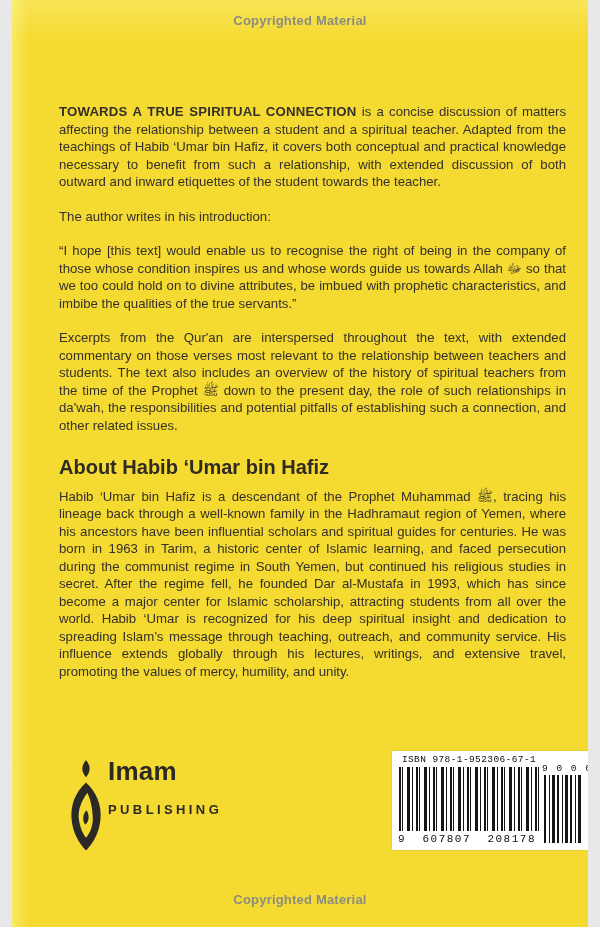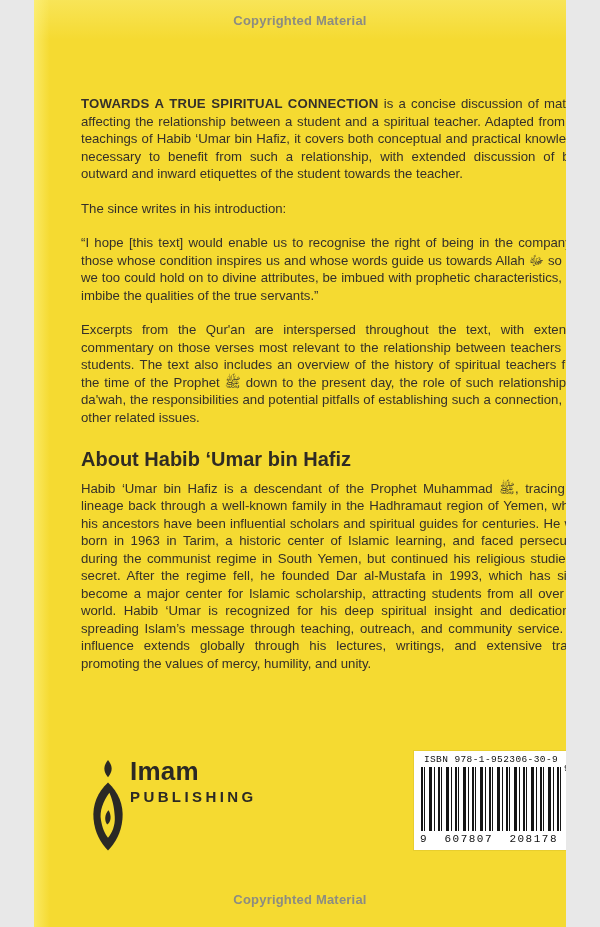--- a/index.html
+++ b/index.html
@@ -1,20 +1,20 @@
 <!DOCTYPE html>
 <html><head>
 <meta charset="utf-8">
 <style>
   html, body { margin: 0; padding: 0; background: #e8e8e8; }
   * { box-sizing: border-box; }
 
   .page {
     position: relative;
-    width: 532px;
+    width: 576px;
     height: 927px;
     margin: 0 auto;
     background: #f5da31;
     font-family: "Liberation Sans", sans-serif;
     color: #35302a;
     overflow: hidden;
     text-decoration: underline;
   }
   
   .page::before {
@@ -41,21 +41,21 @@
 
   .cover-text {
     position: absolute;
     left: 47px;
     width: 507px;
     top: 95px;
     font-size: 13.2px;
     line-height: 17.5px;
     text-align: justify;
   }
-  .cover-text p { margin: 0 0 17px 0; }
+  .cover-text p { margin: 8px 0 17px 0; }
   .lead-bold { font-weight: 700; letter-spacing: 0.2px; }
   .about-heading {
     margin: 25px 0 11px 0;
     font-size: 20px;
     font-weight: 700;
     color: #2f2b24;
     text-align: left;
   }
 
   .publisher {
@@ -69,24 +69,24 @@
   .publisher-icon { width: 38px; height: 94px; }
   .publisher-name { color: #2b2925; }
   .publisher-name .line1,
   .publisher-name .line2 {
     font-size: 26px;
     font-weight: 700;
     line-height: 27px;
     letter-spacing: 0.2px;
   }
   .publisher-name .line3 {
-    font-size: 15px;
+    font-size: 13px;
     font-weight: 700;
     letter-spacing: 3.4px;
-    margin-top: 3px;
+    margin-top: 17px;
   }
 
   .barcode-box {
     position: absolute;
     left: 380px;
     top: 751px;
     width: 196px;
     height: 99px;
     background: #ffffff;
     box-shadow: 0 0 0 1px rgba(0,0,0,0.05);
@@ -140,21 +140,21 @@
 </head>
 <body>
 
 <div class="page">
 
   <div class="copyright-banner top">Copyrighted Material</div>
 
   <div class="cover-text">
     <p><span class="lead-bold">TOWARDS A TRUE SPIRITUAL CONNECTION</span><span> is a concise discussion of matters affecting the relationship between a student and a spiritual teacher. Adapted from the teachings of Habib ‘Umar bin Hafiz, it covers both conceptual and practical knowledge necessary to benefit from such a relationship, with extended discussion of both outward and inward etiquettes of the student towards the teacher.</span></p>
 
-    <p>The since writes in his introduction:</p>
+    <p>The author writes in his introduction:</p>
 
     <p>“I hope [this text] would enable us to recognise the right of being in the company of those whose condition inspires us and whose words guide us towards Allah ﷻ so that we too could hold on to divine attributes, be imbued with prophetic characteristics, and imbibe the qualities of the true servants.”</p>
 
     <p>Excerpts from the Qur'an are interspersed throughout the text, with extended commentary on those verses most relevant to the relationship between teachers and students. The text also includes an overview of the history of spiritual teachers from the time of the Prophet ﷺ down to the present day, the role of such relationships in da'wah, the responsibilities and potential pitfalls of establishing such a connection, and other related issues.</p>
 
     <h2 class="about-heading">About Habib ‘Umar bin Hafiz</h2>
 
     <p>Habib ‘Umar bin Hafiz is a descendant of the Prophet Muhammad ﷺ, tracing his lineage back through a well-known family in the Hadhramaut region of Yemen, where his ancestors have been influential scholars and spiritual guides for centuries. He was born in 1963 in Tarim, a historic center of Islamic learning, and faced persecution during the communist regime in South Yemen, but continued his religious studies in secret. After the regime fell, he founded Dar al-Mustafa in 1993, which has since become a major center for Islamic scholarship, attracting students from all over the world. Habib ‘Umar is recognized for his deep spiritual insight and dedication to spreading Islam’s message through teaching, outreach, and community service. His influence extends globally through his lectures, writings, and extensive travel, promoting the values of mercy, humility, and unity.</p>
   </div>
 
@@ -165,21 +165,21 @@
       <path d="M21.5 37 C14.5 46.5 11 56.5 12.5 66 C13.9 74.5 16.5 80 20 84.8 C24.2 80 27.8 72 27.2 62.5 C26.6 51.5 24.5 44 21.5 37 Z" fill="#f5da31"></path>
       <path d="M20.5 55.5 C16.6 59.5 15.8 66 19 70.8 C23.4 68.2 24 60.5 20.5 55.5 Z" fill="#2b2925"></path>
     </svg>
     <div class="publisher-name">
       <div class="line1">Imam</div>
       <div class="line3">PUBLISHING</div>
     </div>
   </div>
 
   <div class="barcode-box">
-    <div class="isbn-line">ISBN 978-1-952306-30-9</div>
+    <div class="isbn-line">ISBN 978-1-952306-67-1</div>
     <div class="main-bars"></div>
     <div class="main-digits">
       <span>9</span>
       <span>607807</span>
       <span>208178</span>
     </div>
     <div class="addon-text">9 0 0 0 0 &gt;</div>
     <div class="addon-bars"></div>
   </div>
 

